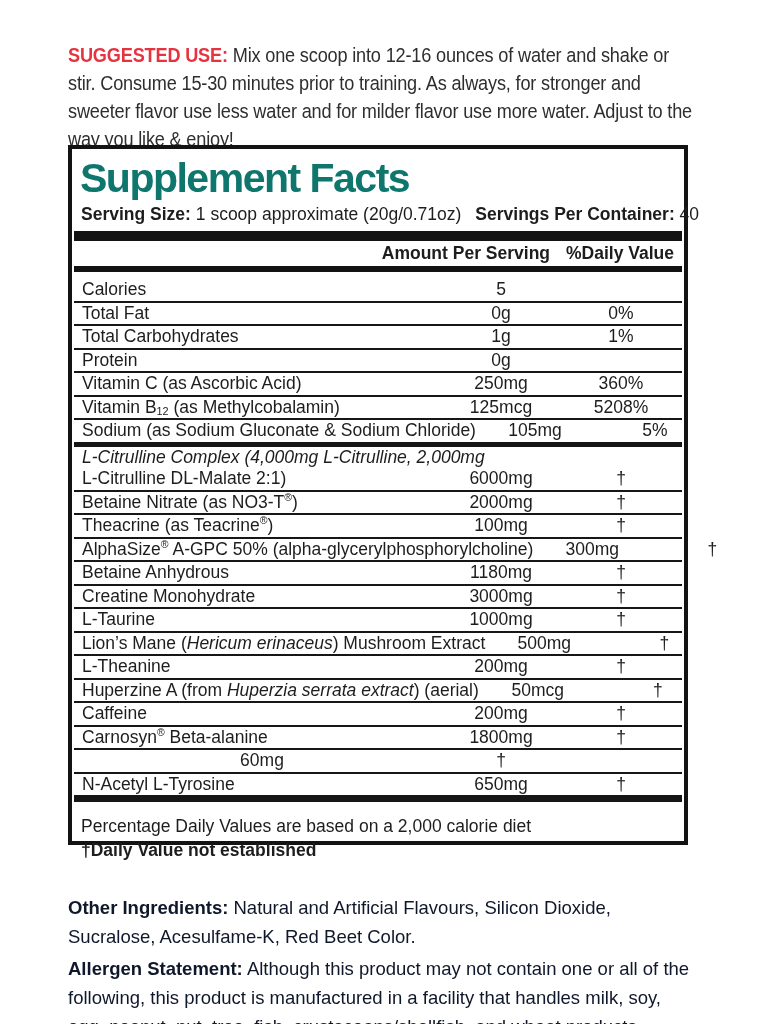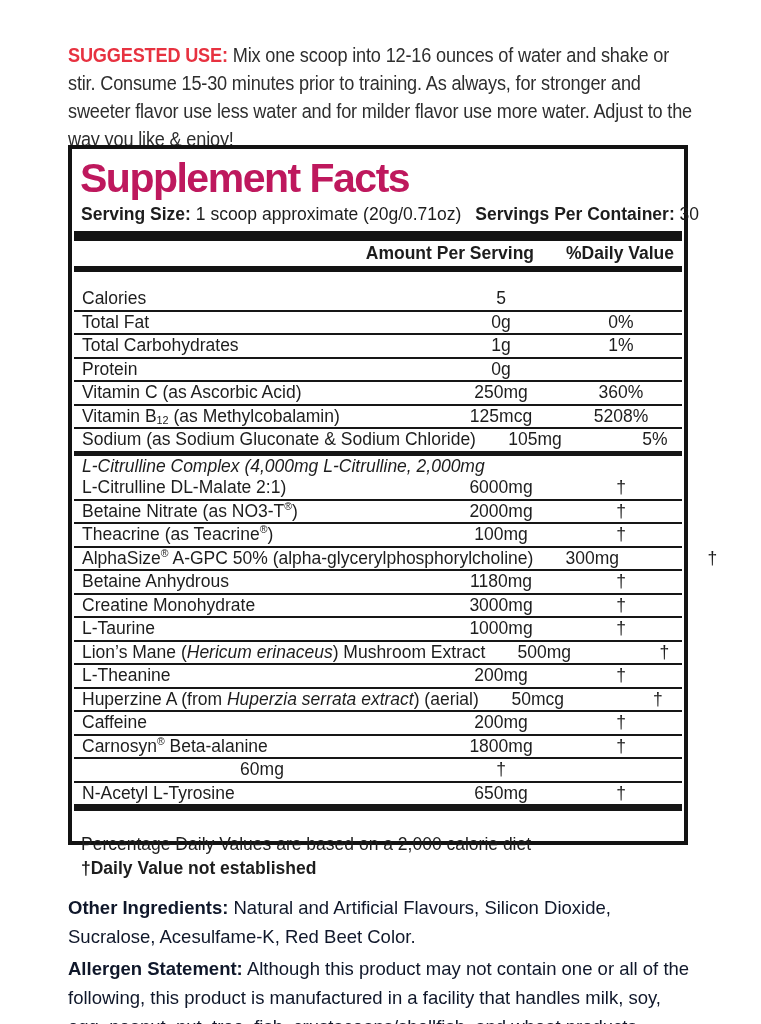--- a/index.html
+++ b/index.html
@@ -28,38 +28,38 @@
     width:620px;height:700px;
     box-sizing:border-box;
     border:4px solid #131313;
     background:#ffffff;
     color:#1d1d1d;
   }
   .panel-title{
     margin:6px 0 0 8px;
     font-size:41px;line-height:46px;
     font-weight:bold;letter-spacing:-1.5px;
-    color:#be185d;
+    color:#0f766e;
   }
   .serving-line{
     padding:3px 8px 6px 9px;
     font-size:17.5px;line-height:21px;
     white-space:nowrap;
   }
   .b{font-weight:bold;}
   .serving-gap{display:inline-block;width:14px;}
   .bar{background:#131313;margin:0 2px;}
   .bar-thick{height:10px;}
   .bar-med{height:6px;}
   .colhead{
-    display:flex;justify-content:flex-end;gap:32px;
+    display:flex;justify-content:flex-end;gap:16px;
     padding:3px 10px 3px 0;
     font-size:17.5px;line-height:19px;font-weight:bold;
   }
-  .rows{margin:16px 2px;}
+  .rows{margin:7px 2px;}
   .srow{
     display:grid;
     grid-template-columns:1fr 118px 122px;
     border-bottom:2px solid #161616;
     padding-left:8px;
     align-items:end;
   }
   .srow.sep{border-bottom-width:5px;}
   .srow.last{border-bottom-width:7px;}
   .cell{
@@ -88,21 +88,21 @@
 </head>
 <body>
 
 <div class="page">
 
   <p class="suggested"><span class="red" style="color: rgb(231, 50, 64);">SUGGESTED USE:</span> <span>Mix one scoop into 12-16 ounces of water and shake or stir.  Consume 15-30 minutes prior to training.  As always, for stronger and sweeter flavor use less water and for milder flavor use more water.  Adjust to the way you like &amp; enjoy!</span></p>
 
   <div class="panel">
     <div class="panel-title">Supplement Facts</div>
 
-    <div class="serving-line"><span class="b">Serving Size:</span> <span>1 scoop approximate (20g/0.71oz)</span><span class="serving-gap"></span><span class="b">Servings Per Container:</span> <span>30</span></div>
+    <div class="serving-line"><span class="b">Serving Size:</span> <span>1 scoop approximate (20g/0.71oz)</span><span class="serving-gap"></span><span class="b">Servings Per Container:</span> <span>40</span></div>
 
     <div class="bar bar-thick"></div>
 
     <div class="colhead">
       <span>Amount Per Serving</span>
       <span>%Daily Value</span>
     </div>
 
     <div class="bar bar-med"></div>
 

